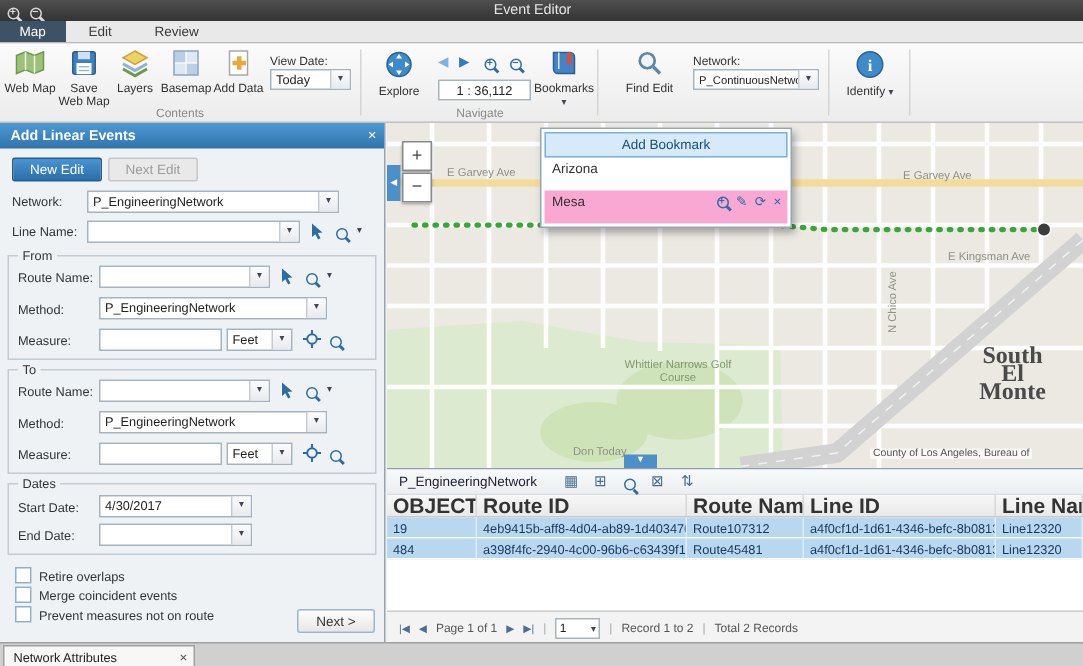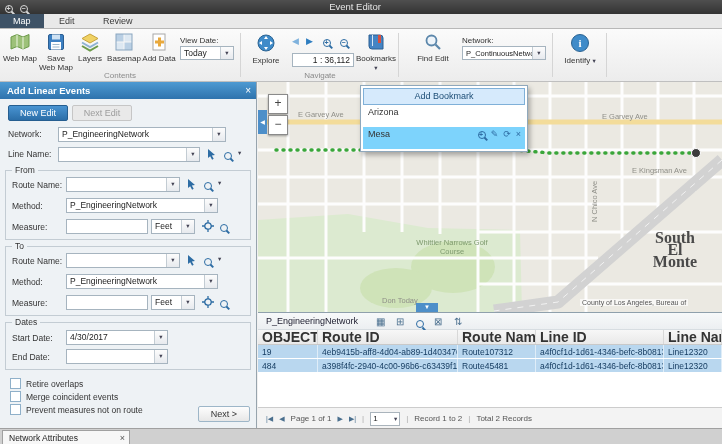--- a/index.html
+++ b/index.html
@@ -48,21 +48,21 @@
   .icbtn{position:absolute;cursor:default}
   
   #map{position:absolute;left:258px;top:82px;width:464px;height:230px;background:#ebe9e2;overflow:hidden}
   .street-label{position:absolute;font-size:7.5px;color:#8f8f88;white-space:nowrap}
   .zoombtn{position:absolute;left:10px;width:20px;height:20px;background:#fff;border:1px solid #8a8a8a;box-sizing:border-box;text-align:center;font-size:12px;line-height:17px;color:#444;box-shadow:0 1px 2px rgba(0,0,0,.35)}
   .collapse{position:absolute;background:#4d8fc9;color:#fff;text-align:center}
   
   #bookmark-popup{position:absolute;left:360px;top:85px;width:168px;background:#fff;border:1px solid #8fa8bc;box-shadow:2px 3px 5px rgba(0,0,0,.3);padding:2px;box-sizing:border-box}
   .bkadd{height:15px;line-height:15px;text-align:center;background:#d6eafc;border:1px solid #7fb0d8;color:#1c4d75;font-size:9px}
   .bkitem{height:22px;line-height:15px;padding-left:5px;font-size:9px;color:#333;position:relative}
-  .bkitem.sel{background:#7dd3fc}
+  .bkitem.sel{background:#f9a8d4}
   .bkicons{position:absolute;right:4px;top:0;height:15px;display:flex;align-items:center;gap:5px;color:#2e6da4;font-size:9px}
   
   #table-panel{position:absolute;left:258px;top:312px;width:464px;height:116px;background:#fff;border-top:1px solid #8fa0ac;box-sizing:border-box}
   .ttoolbar{position:absolute;left:0;top:0;width:100%;height:17px;background:linear-gradient(#f7f9fa,#eceff1);border-bottom:1px solid #d7dde1;box-sizing:border-box}
   .tbicon{position:absolute;top:2px;font-size:10px;line-height:13px;color:#4a6f8e}
   .thead{position:absolute;left:0;top:17px;width:100%;height:15px;background:linear-gradient(#f7f7f7,#e9e9e9);border-bottom:1px solid #c9c9c9;font-weight:bold;font-size:14px;color:#333;box-sizing:border-box}
   .trow{position:absolute;left:0;width:464px;height:14px;background:#b9d7ef;border-bottom:1px solid #fff;font-size:8.5px;color:#12395e;box-sizing:border-box}
   .tc{position:absolute;top:0;height:100%;line-height:14px;overflow:hidden;white-space:nowrap;padding-left:4px;box-sizing:border-box;border-right:1px solid #d8d8d8}
   .thead .tc{line-height:14px}
   .trow .tc{border-right:1px solid rgba(255,255,255,.55)}
@@ -152,21 +152,21 @@
             <circle cx="11" cy="11" r="8" fill="#3f8bc9" stroke="#2b6392"></circle>
             <path d="M11 4l2 3h-4zM11 18l-2-3h4zM4 11l3-2v4zM18 11l-3 2v-4z" fill="#fff"></path>
           </svg></span>
       <span>Explore</span>
     </div>
     <span style="position:absolute;left:292px;top:7px;color:#7fb2dd;font-size:9px">◀</span>
     <span style="position:absolute;left:306px;top:7px;color:#2e7dc0;font-size:9px">▶</span>
     <span style="position:absolute;left:323px;top:8px"><span class="mag plus"></span></span>
     <span style="position:absolute;left:340px;top:8px"><span class="mag minus"></span></span>
     <div class="ctl noarrow" style="left:292px;top:24px;width:62px;height:14px">
-      <span class="val" style="text-align:right">1 : 36,112</span>
+      <span class="val" style="text-align:center">1 : 36,112</span>
     </div>
     <div class="rbtn" style="left:356px;width:40px">
       <span><svg width="20" height="20">
             <path d="M3 3h11a3 3 0 0 1 3 3v11H6a3 3 0 0 1-3-3z" fill="#4484c4" stroke="#2b5e92"></path>
             <path d="M6.5 3v11" stroke="#d7e6f4"></path>
             <rect x="12" y="3" width="3" height="8" fill="#d94f3d"></rect>
           </svg></span>
       <span><span>Bookmarks</span> <span class="minidd">▾</span></span>
     </div>
     <div class="rglabel" style="left:270px;width:100px">Navigate</div>

